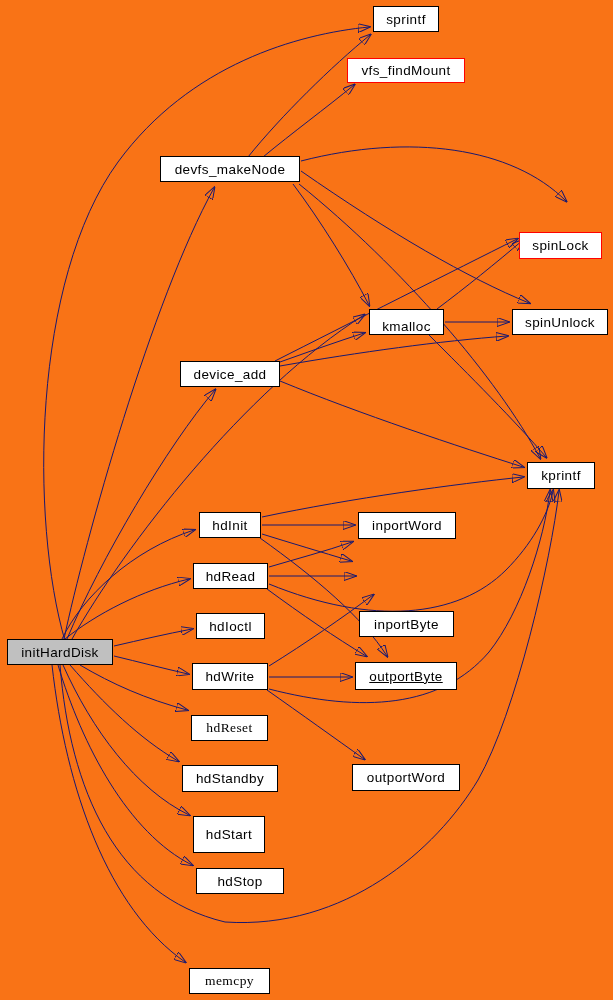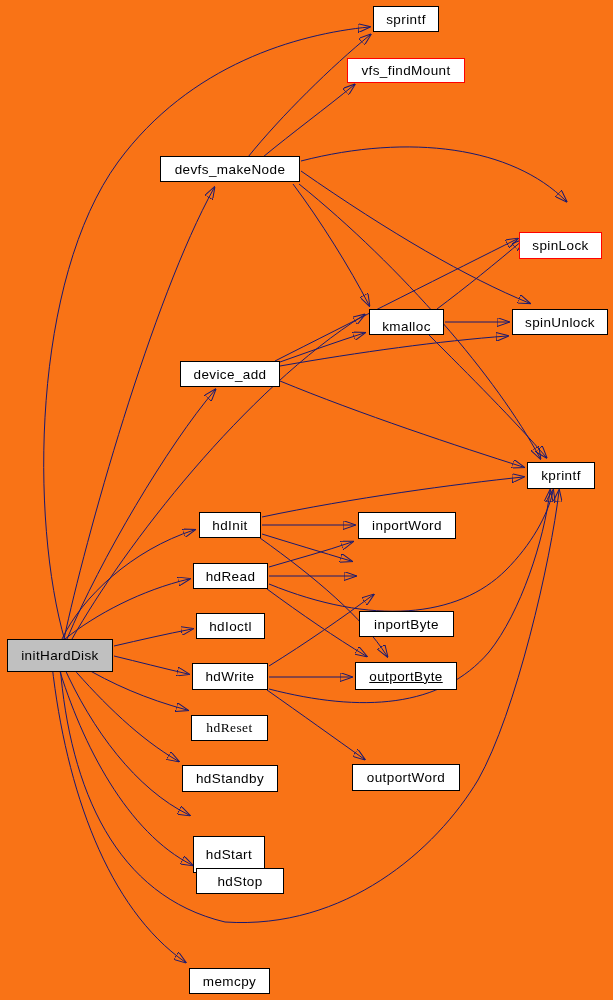--- a/index.html
+++ b/index.html
@@ -113,41 +113,41 @@
       </div>
       <div class="node" style="left: 193px; top: 563px; width: 75px; height: 26px;">
         <span>hdRead</span>
       </div>
       <div class="node" style="left: 359px; top: 563px; width: 95px; height: 26px; margin-top: 48px;">
         <span>inportByte</span>
       </div>
       <div class="node" style="left: 196px; top: 613px; width: 69px; height: 26px;">
         <span>hdIoctl</span>
       </div>
-      <div class="node root" style="left: 7px; top: 639px; width: 106px; height: 33px;">
+      <div class="node root" style="left: 7px; top: 639px; width: 106px; height: 26px;">
         <span>initHardDisk</span>
       </div>
       <div class="node" style="left: 192px; top: 663px; width: 76px; height: 27px;">
         <span>hdWrite</span>
       </div>
       <div class="node" style="left: 355px; top: 662px; width: 102px; height: 28px; text-decoration: underline;">
         <span>outportByte</span>
       </div>
       <div class="node" style="left: 191px; top: 715px; width: 77px; height: 26px; font-family: Liberation Serif, serif;">
         <span>hdReset</span>
       </div>
       <div class="node" style="left: 182px; top: 765px; width: 96px; height: 27px;">
         <span>hdStandby</span>
       </div>
       <div class="node" style="left: 352px; top: 764px; width: 108px; height: 27px;">
         <span>outportWord</span>
       </div>
-      <div class="node" style="left: 193px; top: 816px; width: 72px; height: 37px; margin-top: 20px;">
+      <div class="node" style="left: 193px; top: 816px; width: 72px; height: 37px;">
         <span>hdStart</span>
       </div>
       <div class="node" style="left: 196px; top: 868px; width: 88px; height: 26px;">
         <span>hdStop</span>
       </div>
-      <div class="node" style="left: 189px; top: 968px; width: 81px; height: 26px;">
+      <div class="node" style="left: 189px; top: 968px; width: 81px; height: 26px; font-family: Liberation Serif, serif;">
         <span>memcpy</span>
       </div>
     </div>
 </div>
 
 </body></html>

